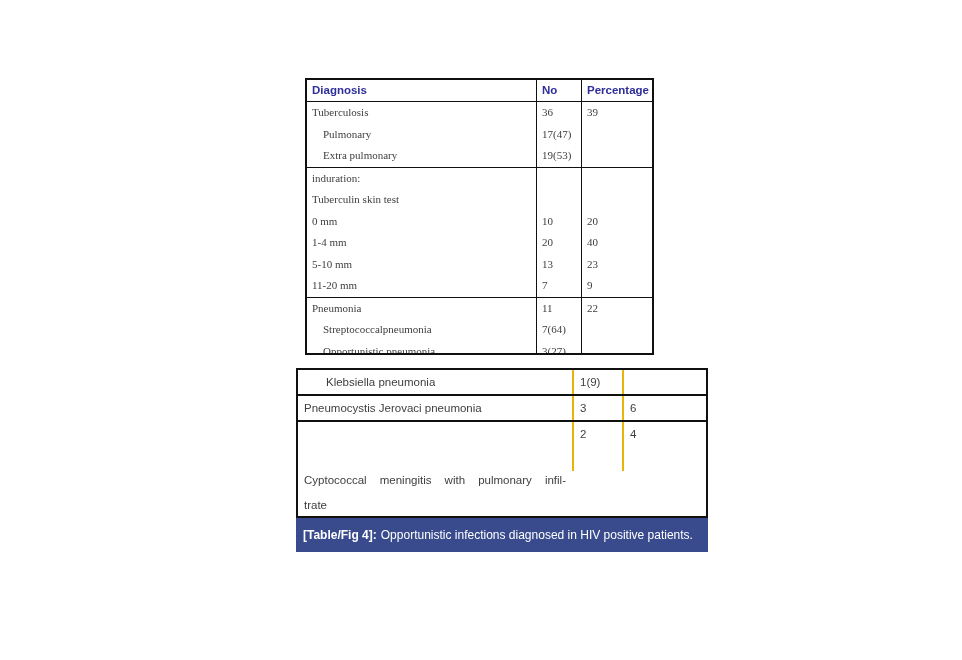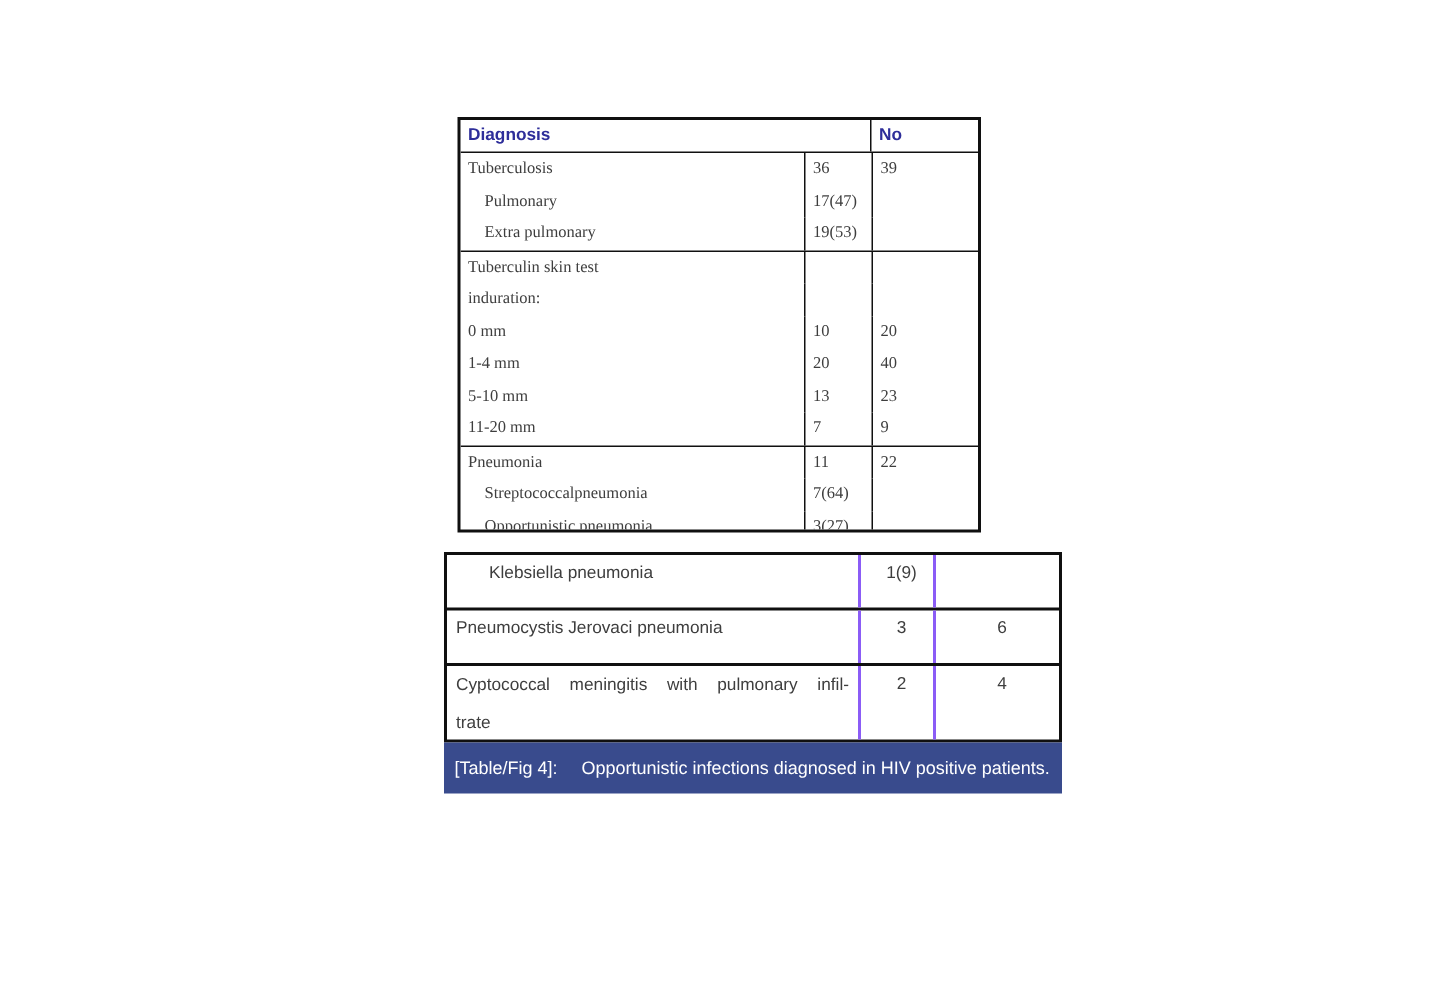--- a/index.html
+++ b/index.html
@@ -18,21 +18,20 @@
     width: 349px; height: 277px;
     border: 2px solid #101010;
     overflow: hidden;
     background: #ffffff;
   }
   .t1hdr {
     display: grid;
     grid-template-columns: 229px 45px 1fr;
     height: 22px;
     border-bottom: 1.5px solid #101010;
-    gap: 44px;
   }
   .t1hdr > div {
     font-weight: bold;
     color: #2e2e9a;
     font-size: 11.5px;
     line-height: 20px;
     padding-left: 5px;
     white-space: nowrap;
     overflow: hidden;
   }
@@ -68,40 +67,40 @@
     grid-template-columns: 274px 50px 1fr;
     border-bottom: 2px solid #101010;
   }
   .t2row > div {
     font-size: 11.5px;
     color: #3e3e3e;
     line-height: 24px;
     padding-left: 6px;
     overflow: hidden;
   }
-  .t2 .c2, .t2 .c3 { border-left: 2px solid #8b5cf6; text-align: center; }
+  .t2 .c2, .t2 .c3 { border-left: 2px solid #eab308; }
   .t2 .ind { padding-left: 28px; }
-  .r-sm > div { height: 35px; }
+  .r-sm > div { height: 24px; }
   .r-lg > div { height: 49px; line-height: 25px; }
-  .r-lg .c1 { white-space: normal; padding-right: 6px; padding-top: 1px; }
+  .r-lg .c1 { white-space: normal; padding-right: 6px; padding-top: 1px; margin-top: 45px; }
   .jline { text-align: justify; text-align-last: justify; }
 
   
   .caption {
     height: 34px;
     background: #394b8d;
     color: #ffffff;
     font-size: 12px;
     display: flex;
     align-items: center;
     padding-left: 7px;
     white-space: nowrap;
     overflow: hidden;
   }
-  .caption .tag { font-weight: normal; margin-right: 16px; }
+  .caption .tag { font-weight: bold; margin-right: 4px; }
 </style>
 </head>
 <body>
 
 <div>
 
   <div class="t1">
     <div class="t1hdr">
       <div class="c1">Diagnosis</div>
       <div class="c2">No</div>
@@ -121,26 +120,26 @@
       </div>
       <div class="t1row">
         <div class="c1 ind">Extra pulmonary</div>
         <div class="c2">19(53)</div>
         <div class="c3"></div>
       </div>
     </div>
 
     <div class="sec">
       <div class="t1row">
+        <div class="c1">induration:</div>
+        <div class="c2"></div>
+        <div class="c3"></div>
+      </div>
+      <div class="t1row">
         <div class="c1">Tuberculin skin test</div>
-        <div class="c2"></div>
-        <div class="c3"></div>
-      </div>
-      <div class="t1row">
-        <div class="c1">induration:</div>
         <div class="c2"></div>
         <div class="c3"></div>
       </div>
       <div class="t1row">
         <div class="c1">0 mm</div>
         <div class="c2">10</div>
         <div class="c3">20</div>
       </div>
       <div class="t1row">
         <div class="c1">1-4 mm</div>

